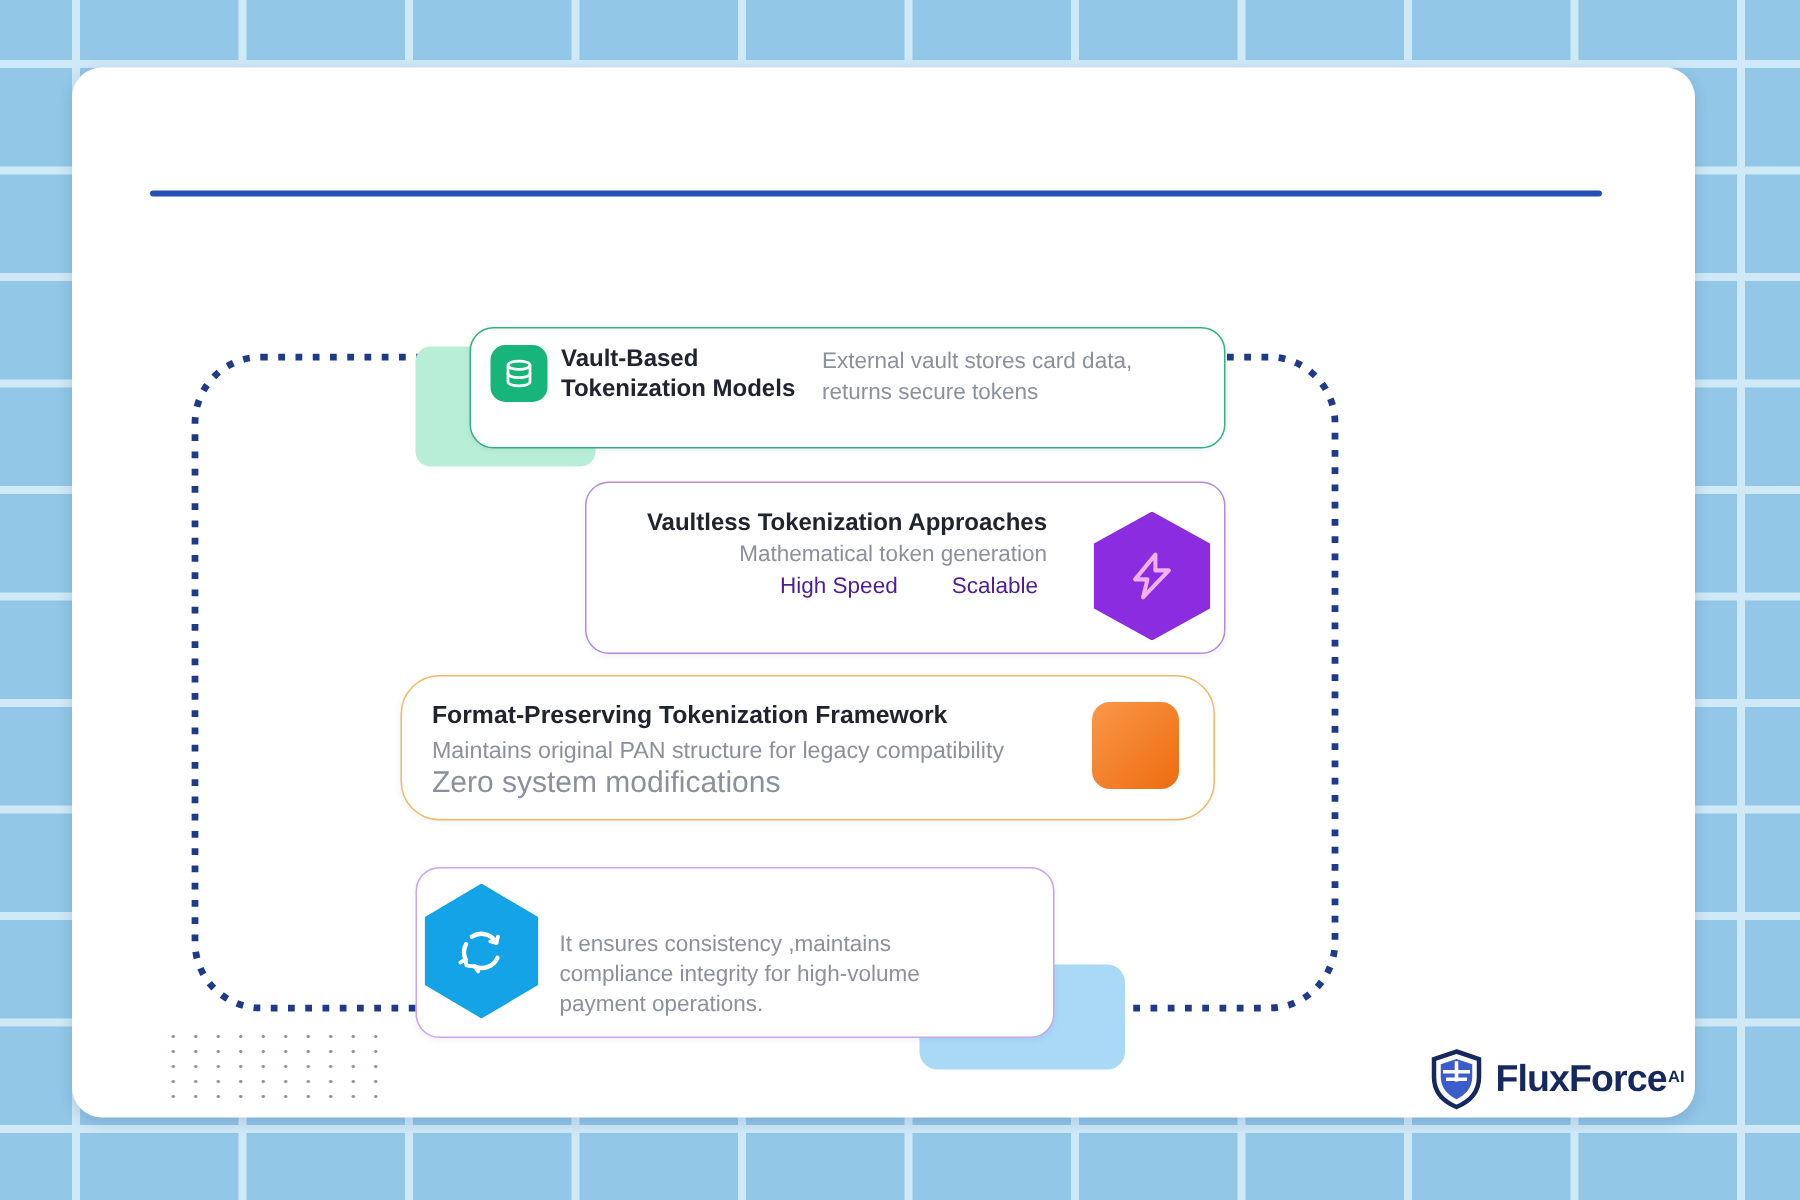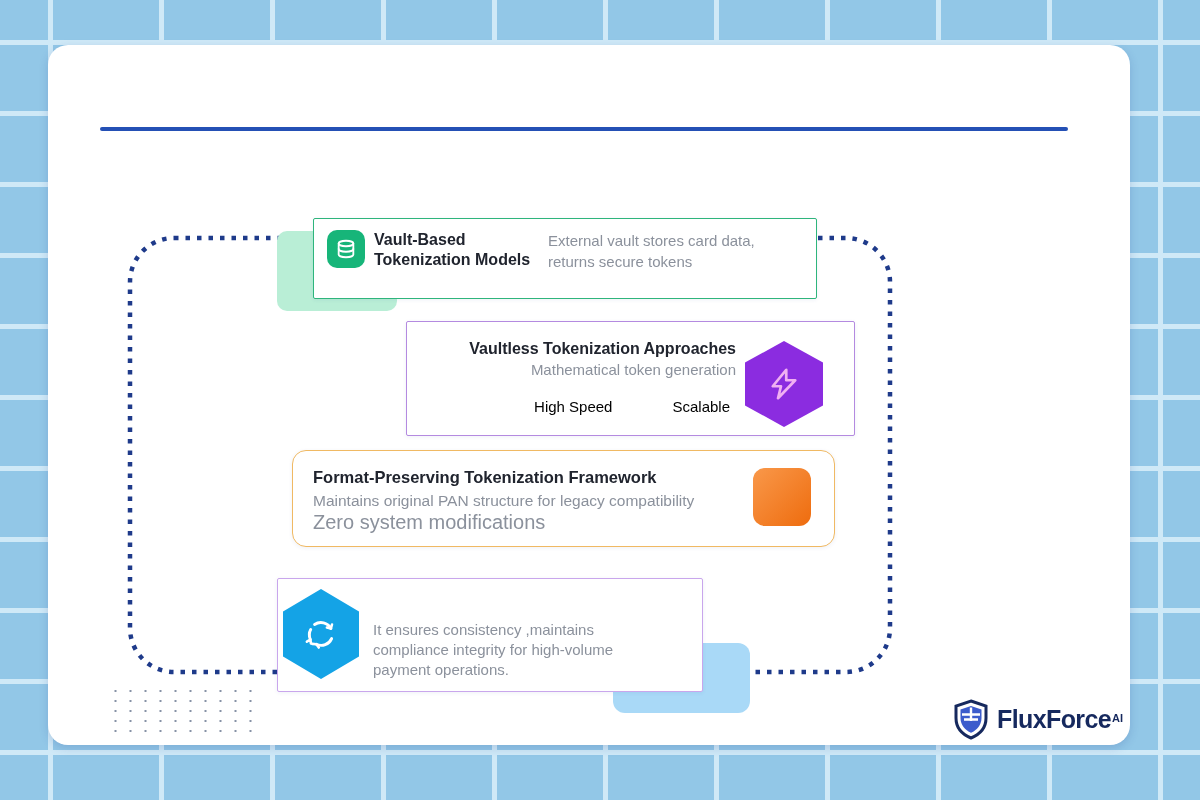--- a/index.html
+++ b/index.html
@@ -34,38 +34,38 @@
   .deco-blue{
     position:absolute;left:613px;top:643px;width:137px;height:70px;
     background:#a9d9f7;border-radius:12px;
   }
   .deco-dots{
     position:absolute;left:108px;top:686px;width:152px;height:52px;
     background-image:radial-gradient(#8792a6 1.1px,transparent 1.4px);
     background-size:15px 10px;
   }
   .card{
-    position:absolute;background:#ffffff;border-radius:2px;
+    position:absolute;background:#ffffff;border-radius:16px;
     box-shadow:0 1px 4px rgba(30,58,138,0.07);
   }
   .card1{left:313px;top:218px;width:502px;height:79px;border:1.5px solid #2eb57c;}
-  .card2{left:406px;top:321px;width:425px;height:113px;border:1.5px solid #b48ae0;padding-left:22px;}
-  .card3{left:292px;top:450px;width:541px;height:95px;border:1.5px solid #f0b963;border-radius:14px;}
+  .card2{left:390px;top:321px;width:425px;height:113px;border:1.5px solid #b48ae0;}
+  .card3{left:267px;top:450px;width:541px;height:95px;border:1.5px solid #f0b963;border-radius:26px;}
   .card4{left:277px;top:578px;width:424px;height:112px;border:1.5px solid #c9a6ec;}
   .h-title{font-size:16px;font-weight:bold;color:#20242e;line-height:20px;}
   .g-text{font-size:15px;color:#8b919c;line-height:21px;}
   .icon-sq-green{
     position:absolute;left:13px;top:11px;width:38px;height:38px;
     background:#17b579;border-radius:10px;display:flex;align-items:center;justify-content:center;
   }
   .c1-title{position:absolute;left:60px;top:11px;width:175px;}
   .c1-desc{position:absolute;left:234px;top:11px;width:230px;}
   .c2-text{position:absolute;right:118px;top:16px;width:310px;text-align:right;}
-  .c2-tags{display:flex;justify-content:flex-end;gap:60px;margin-top:18px;padding-right:6px;
-    font-size:15px;color:#000000;}
+  .c2-tags{display:flex;justify-content:flex-end;gap:36px;margin-top:2px;padding-right:6px;
+    font-size:15px;color:#4c1d95;}
   .hexagon{clip-path:polygon(50% 0,100% 25%,100% 75%,50% 100%,0 75%,0 25%);
     display:flex;align-items:center;justify-content:center;}
   .hex-purple{position:absolute;left:338px;top:19px;width:78px;height:86px;background:#8b2ce0;}
   .hex-blue{position:absolute;left:5px;top:10px;width:76px;height:90px;background:#14a3e6;}
   .c3-title{position:absolute;left:20px;top:16px;font-size:16.5px;}
   .c3-desc{position:absolute;left:20px;top:39px;font-size:15.5px;}
   .c3-note{position:absolute;left:20px;top:61px;font-size:20px;}
   .orange-square{
     position:absolute;right:23px;top:17px;width:58px;height:58px;border-radius:12px;
     background:linear-gradient(135deg,#f9984a,#ee6c0e);

